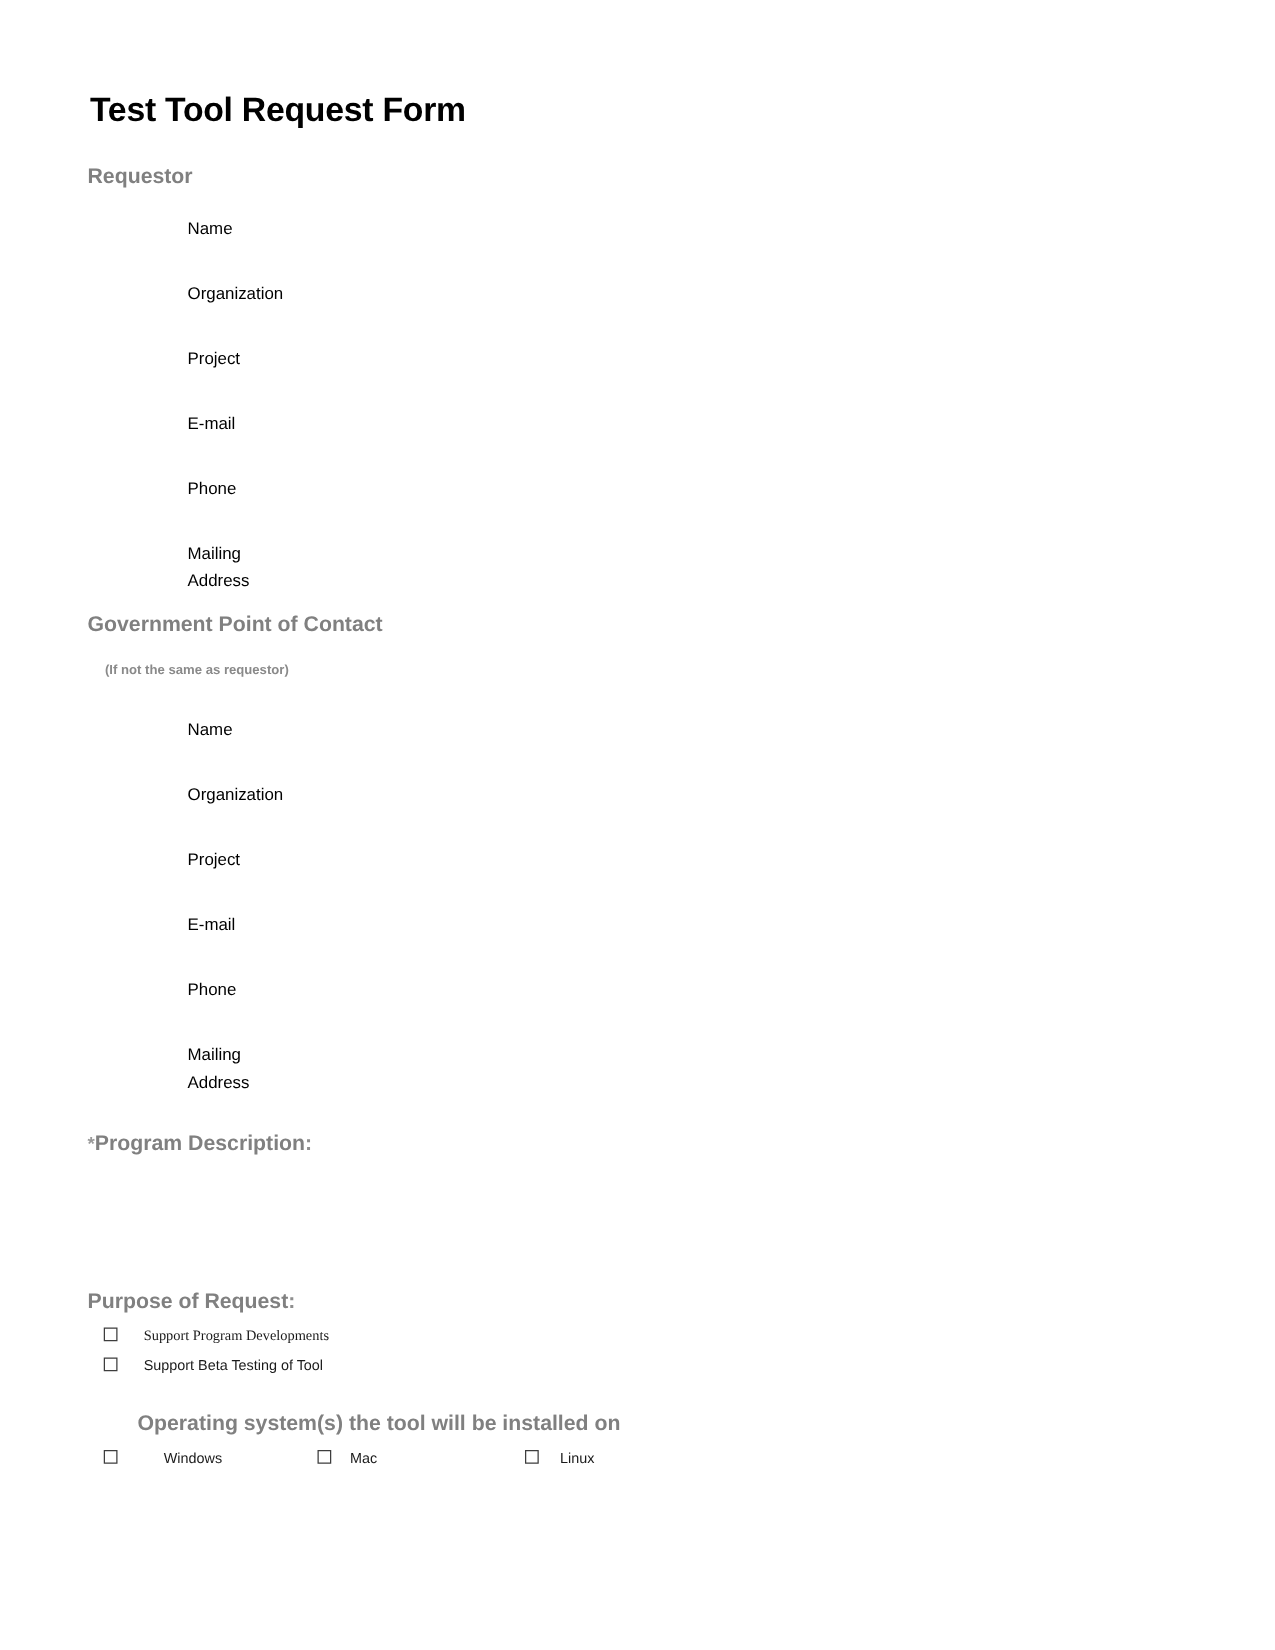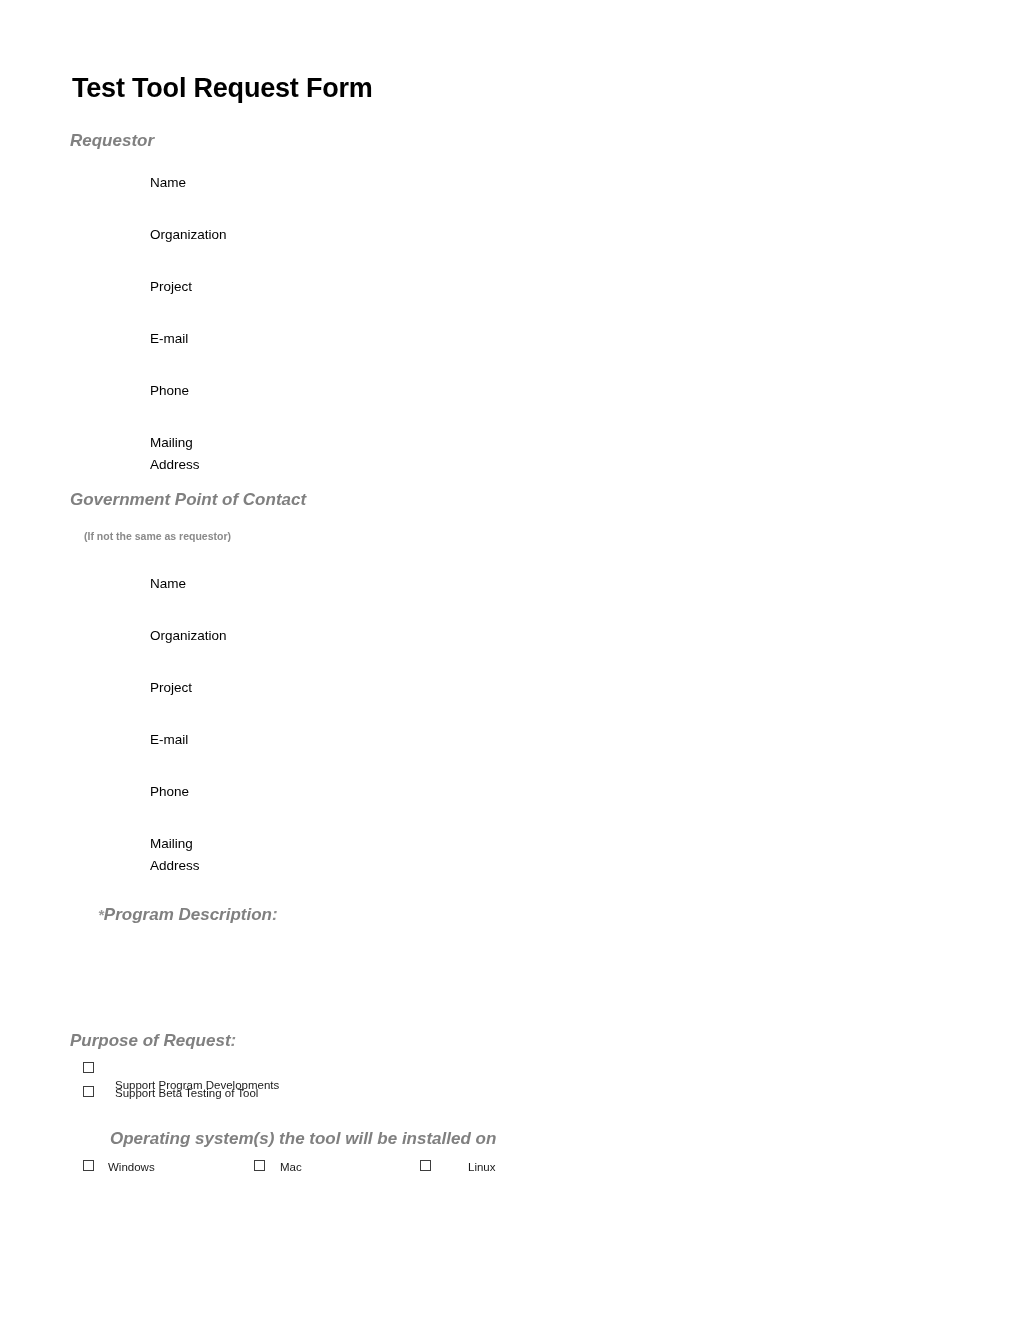--- a/index.html
+++ b/index.html
@@ -33,21 +33,20 @@
     line-height: 1.1;
   }
   .section-heading {
     position: absolute;
     left: 70px;
     font-size: 17px;
     font-weight: bold;
     color: #808080;
     line-height: 1.2;
     white-space: nowrap;
-    font-style: italic;
   }
   .section-sub {
     position: absolute;
     left: 84px;
     font-size: 10.5px;
     font-weight: bold;
     color: #8a8a8a;
     line-height: 1.2;
     white-space: nowrap;
   }
@@ -128,46 +127,46 @@
   <div class="field-label" style="top:833px;">Mailing
 Address</div>
 
   <div class="answer-space" style="left:300px; top:573px; width:620px; height:20px;"></div>
   <div class="answer-space" style="left:300px; top:625px; width:620px; height:20px;"></div>
   <div class="answer-space" style="left:300px; top:677px; width:620px; height:20px;"></div>
   <div class="answer-space" style="left:300px; top:729px; width:620px; height:20px;"></div>
   <div class="answer-space" style="left:300px; top:781px; width:620px; height:20px;"></div>
   <div class="answer-space" style="left:300px; top:833px; width:620px; height:42px;"></div>
 
-  <div class="section-heading" style="top:905px;margin-left:28px;">
+  <div class="section-heading" style="top:905px;">
     <span class="asterisk">*</span><span>Program Description</span><span class="colon">:</span>
   </div>
 
   <div class="answer-space" style="top:935px; width:876px; height:85px;"></div>
 
   <div class="section-heading" style="top:1031px;">
     <span>Purpose of Request</span><span class="colon">:</span>
   </div>
 
   <div class="checkbox-row" style="left:0; top:1061px; width:1020px;">
     <span class="cbox" style="left:83px; top:1px;"></span>
-    <span class="cbox-label" style="left:115px; top:18px;">Support Program Developments</span>
+    <span class="cbox-label" style="left:115px; top:2px;font-family:Liberation Serif, serif;">Support Program Developments</span>
   </div>
 
   <div class="checkbox-row" style="left:0; top:1085px; width:1020px;">
     <span class="cbox" style="left:83px; top:1px;"></span>
     <span class="cbox-label" style="left:115px; top:2px;">Support Beta Testing of Tool</span>
   </div>
 
   <div class="section-heading" style="top:1129px;margin-left:40px;">Operating system(s) the tool will be installed on</div>
 
   <div class="checkbox-row" style="left:0; top:1159px; width:1020px;">
     <span class="cbox" style="left:83px; top:1px;"></span>
-    <span class="cbox-label" style="left:108px; top:2px;text-align:right;">Windows</span>
+    <span class="cbox-label" style="left:131px; top:2px;text-align:right;">Windows</span>
 
     <span class="cbox" style="left:254px; top:1px;"></span>
     <span class="cbox-label" style="left:280px; top:2px;">Mac</span>
 
     <span class="cbox" style="left:420px; top:1px;"></span>
-    <span class="cbox-label" style="left:468px; top:2px;">Linux</span>
+    <span class="cbox-label" style="left:448px; top:2px;">Linux</span>
   </div>
 
 </div>
 
 </body></html>

